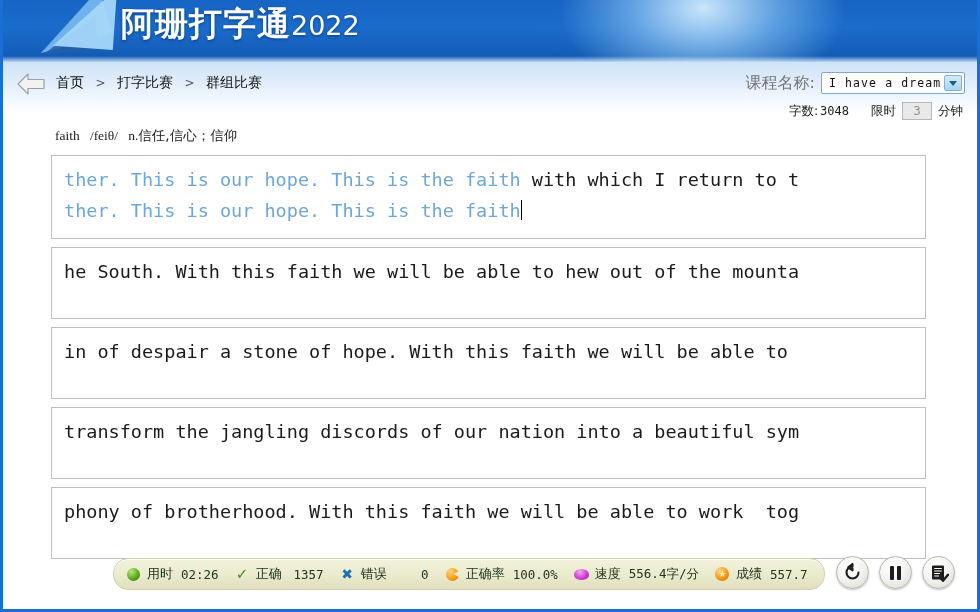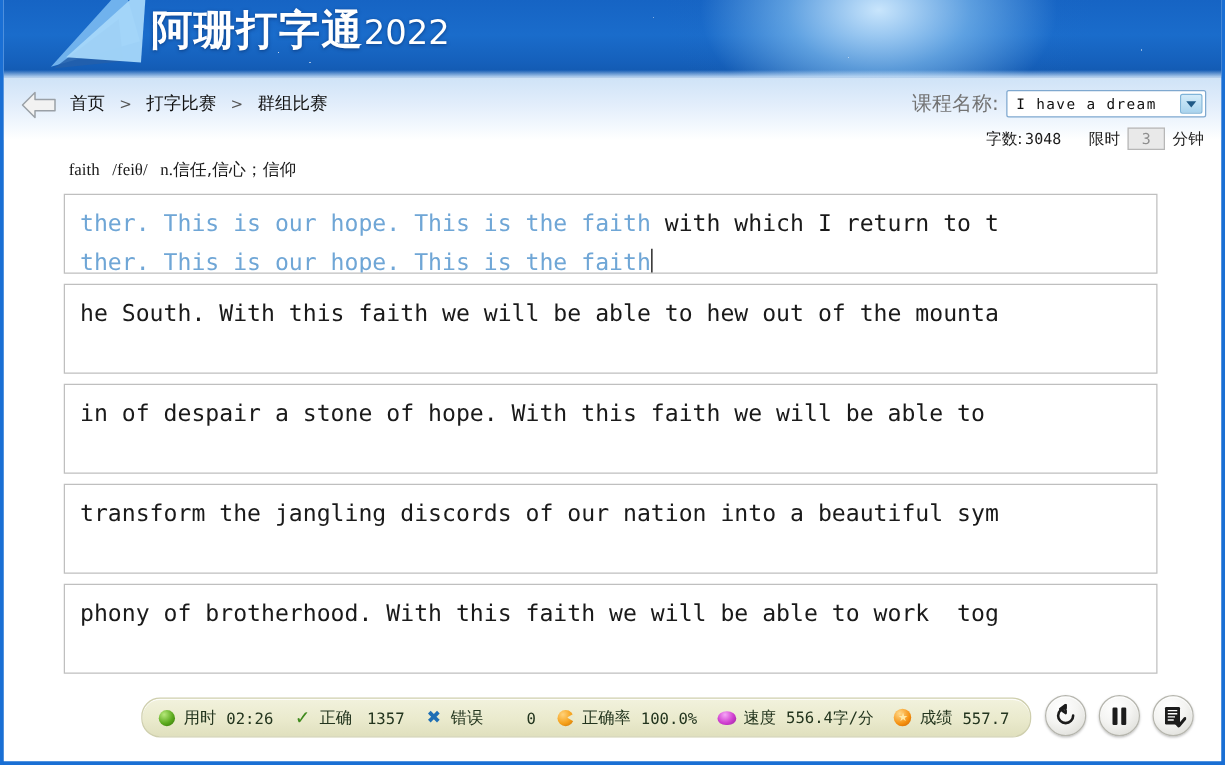--- a/index.html
+++ b/index.html
@@ -106,21 +106,21 @@
     position: absolute; right: 12px; top: 72px;
     display: flex; align-items: center;
   }
   .course-label {
     font-family: "DejaVu Sans", "Liberation Sans", sans-serif;
     font-size: 16px; color: #737373; margin-right: 6px;
     white-space: nowrap;
   }
   .course-select {
     position: relative;
-    width: 160px; height: 22px;
+    width: 144px; height: 22px;
     background: #ffffff;
     border: 1px solid #7fa8cf;
     border-radius: 2px;
     box-sizing: border-box;
     display: flex; align-items: center;
   }
   .course-select .val {
     font-family: "DejaVu Sans Mono", "Liberation Mono", monospace;
     font-size: 11.5px; color: #101010;
     padding-left: 7px; letter-spacing: 1.1px;
@@ -181,21 +181,21 @@
   .tbox {
     position: relative;
     box-sizing: border-box;
     width: 875px;
     border: 1px solid #bfbfbf;
     background: #ffffff;
     margin-bottom: 8px;
     padding: 8px 0 10px 12px;
     overflow: hidden;
   }
-  .tbox.h2 { height: 64px; }
+  .tbox.h2 { height: 84px; }
   .tbox.h1 { height: 72px; }
   .tline {
     font-family: "DejaVu Sans Mono", "Liberation Mono", monospace;
     font-size: 18.5px;
     line-height: 31px;
     color: #1a1a1a;
     white-space: pre;
     letter-spacing: 0px;
   }
   .tline.ref .done { color: #6fa6d6; }

